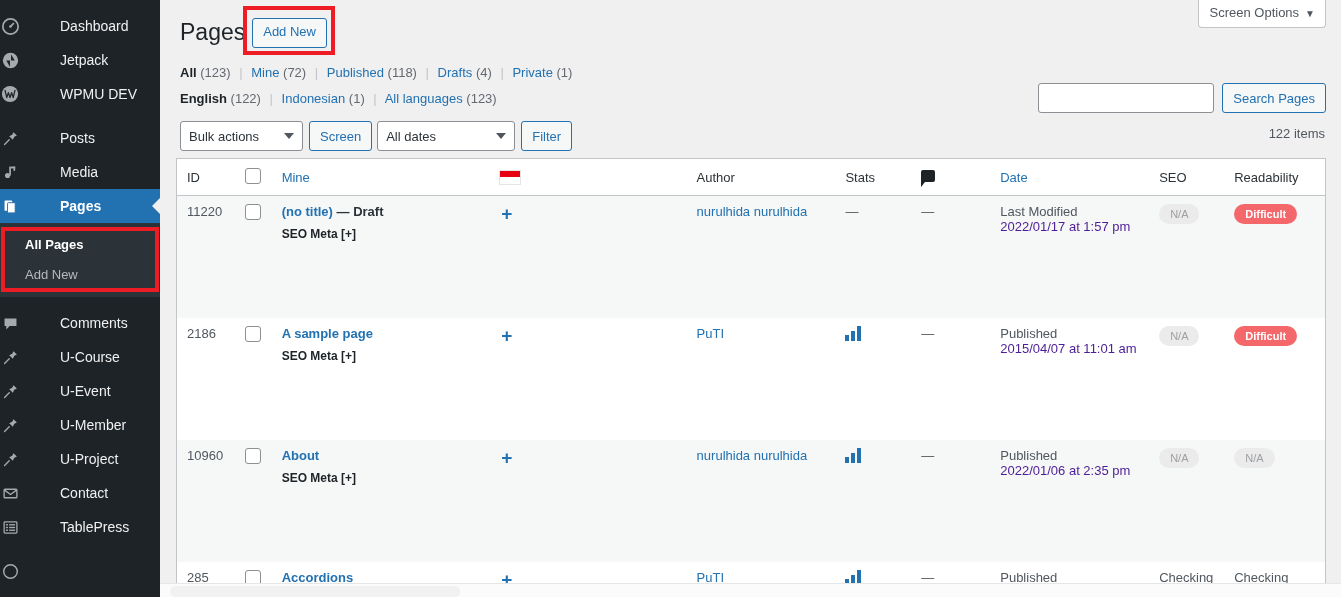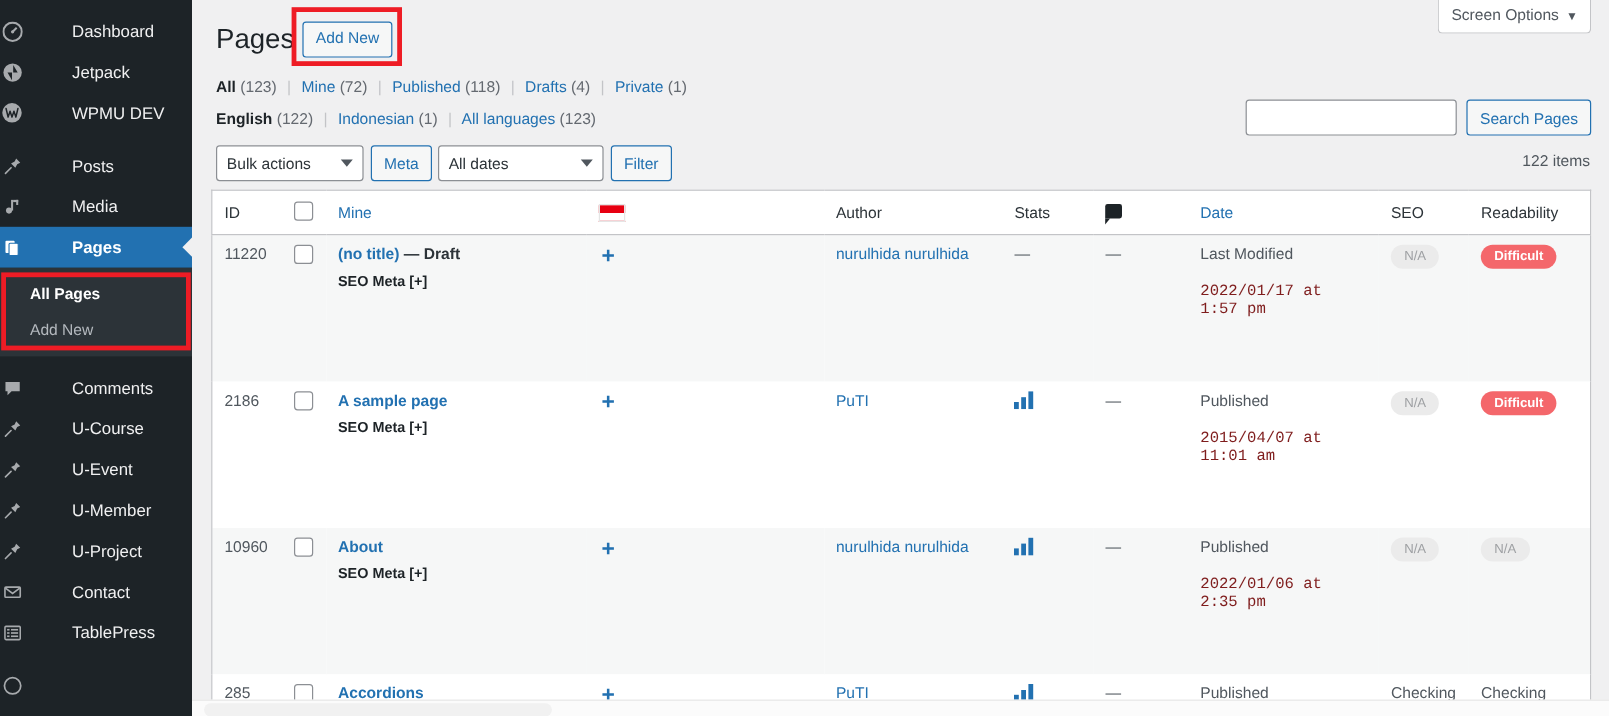--- a/index.html
+++ b/index.html
@@ -303,21 +303,21 @@
     font-size: 19px;
     font-weight: 700;
     line-height: 1;
     cursor: pointer;
     display: inline-block;
     margin-left: 2px;
   }
   .author-link { color: #2271b1; text-decoration: none; cursor: pointer; }
   .dash { color: #50575e; }
   .date-cell .date-status { color: #50575e; }
-  .date-cell .date-value { color: #7f1d1d; margin-top: 16px; font-family: Liberation Mono, monospace; }
+  .date-cell .date-value { color: #4c1d95; margin-top: 0; }
 
   .pill {
     display: inline-block;
     border-radius: 11px;
     padding: 3px 11px;
     font-size: 11px;
     line-height: 1.3;
     font-weight: 700;
   }
   .pill-na { background: #ebebeb; color: #9ea0a3; font-weight: 400; font-size: 11px; }
@@ -587,21 +587,21 @@
     <div id="search-area">
       <input id="search-input" type="text" value="" placeholder="" style="">
       <button id="search-submit">Search Pages</button>
     </div>
 
     <div id="tablenav">
       <span class="wp-select" id="bulk-actions">
         <span>Bulk actions</span>
         <span class="sel-caret"></span>
       </span>
-      <button class="wp-btn">Meta</button>
+      <button class="wp-btn">Screen</button>
       <span class="wp-select" id="date-filter">
         <span>All dates</span>
         <span class="sel-caret"></span>
       </span>
       <button class="wp-btn">Filter</button>
     </div>
 
     <div id="items-count">122 items</div>
 
     <table id="list-table">

